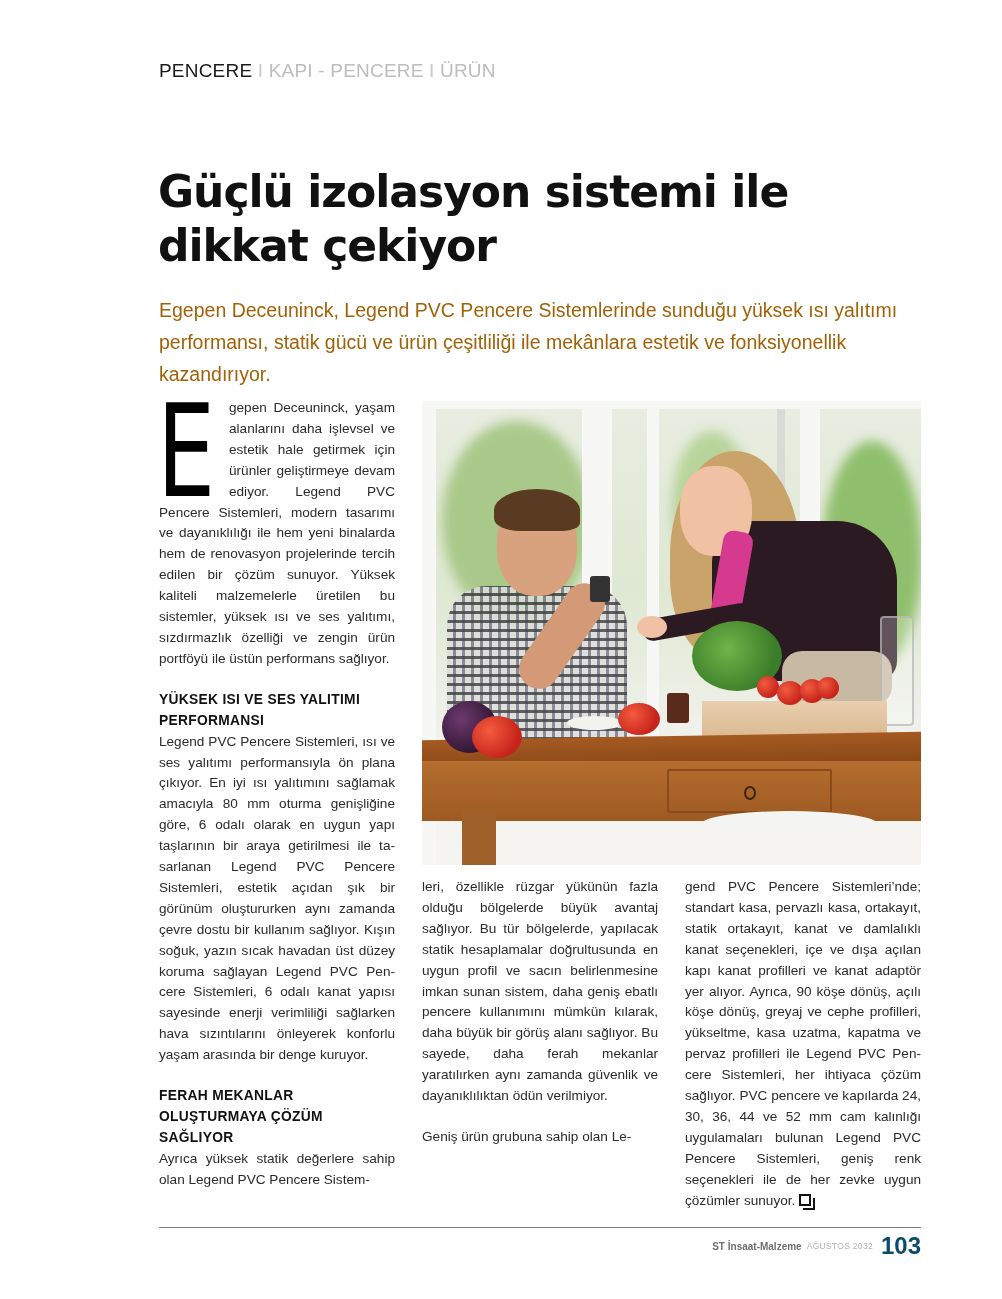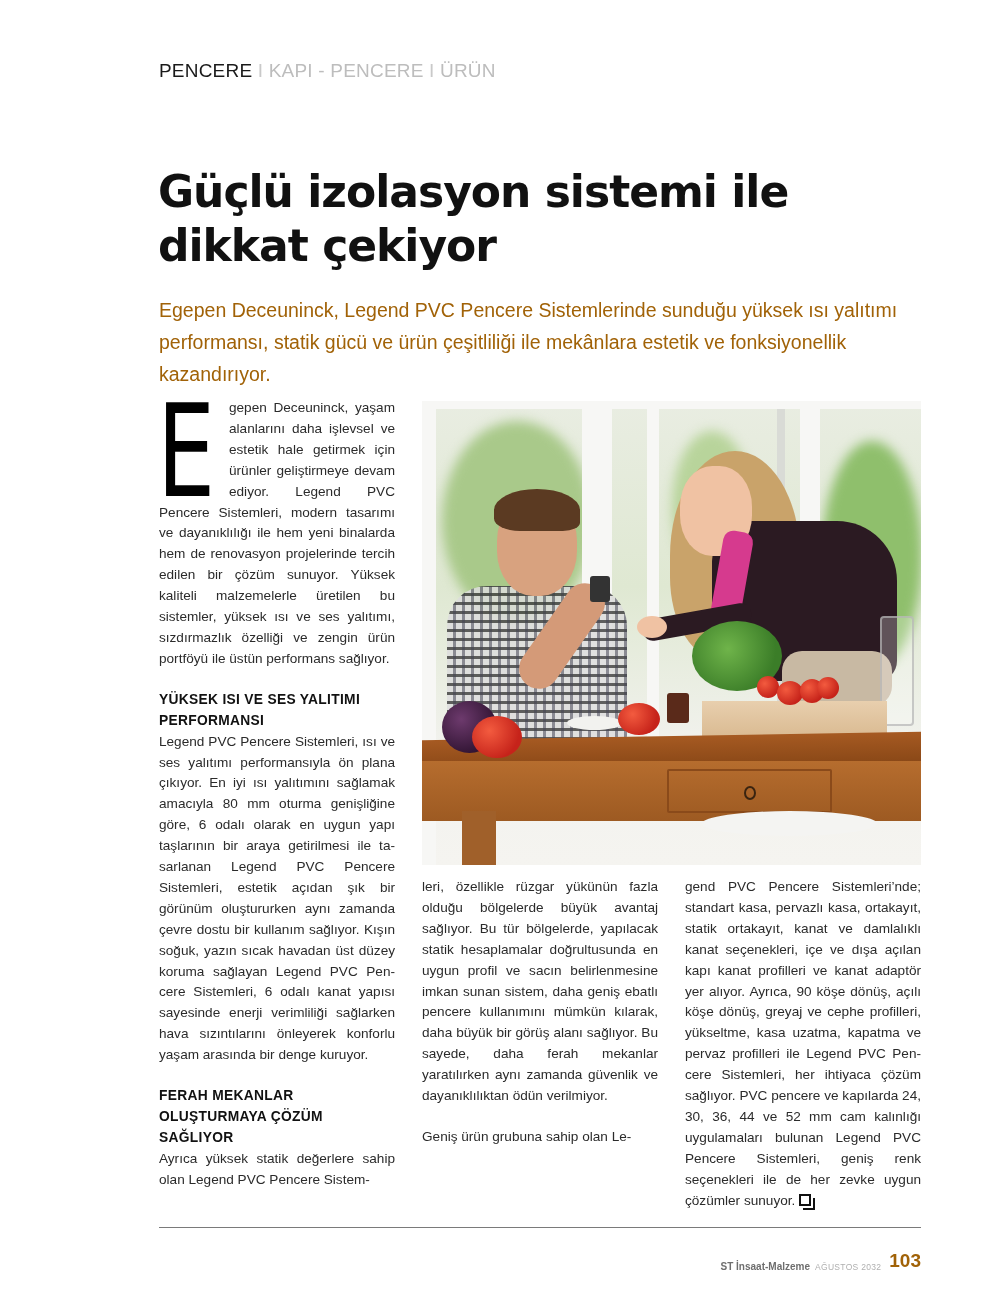--- a/index.html
+++ b/index.html
@@ -105,25 +105,25 @@
     background: radial-gradient(circle at 35% 35%, #6d3a6d, #2f1331 75%); }
   .photo .plate { position: absolute; left: 145px; top: 315px; width: 55px; height: 14px; background: #f2f2ef; border-radius: 50%; }
   .photo .jar { position: absolute; left: 245px; top: 292px; width: 22px; height: 30px; background: #5a2a1a; border-radius: 3px; }
   .photo .glass { position: absolute; left: 458px; top: 215px; width: 34px; height: 110px;
     border: 2px solid rgba(180,180,180,.7); border-radius: 4px; background: rgba(255,255,255,.25); }
   .photo .stool { position: absolute; left: 280px; top: 410px; width: 175px; height: 25px; background: #f4f4f2; border-radius: 50%; }
 
   .footer-rule { position: absolute; left: 159px; top: 1227px; width: 762px; height: 1px; background: #7a7a7a; }
   .footer {
     position: absolute; right: 81px; top: 1232px; white-space: nowrap;
-    display: flex; align-items: flex-end; gap: 5px;
+    display: flex; align-items: center; gap: 5px;
   }
   .footer .pub { font-size: 10px; font-weight: bold; color: #6e6e6e; }
   .footer .date { font-size: 8.5px; color: #b0b0b0; letter-spacing: .3px; }
-  .footer .pageno { font-size: 19px; font-weight: bold; color: #a16207; margin-left: 3px; margin-top: 18px; }
+  .footer .pageno { font-size: 24px; font-weight: bold; color: #0c4a6e; margin-left: 3px; }
 </style>
 </head>
 <body>
 
 <div class="section-header">
   <span class="main">PENCERE</span>
   <span class="sep">I</span>
   <span class="sub">KAPI - PENCERE</span>
   <span class="sep">I</span>
   <span class="sub">ÜRÜN</span>

